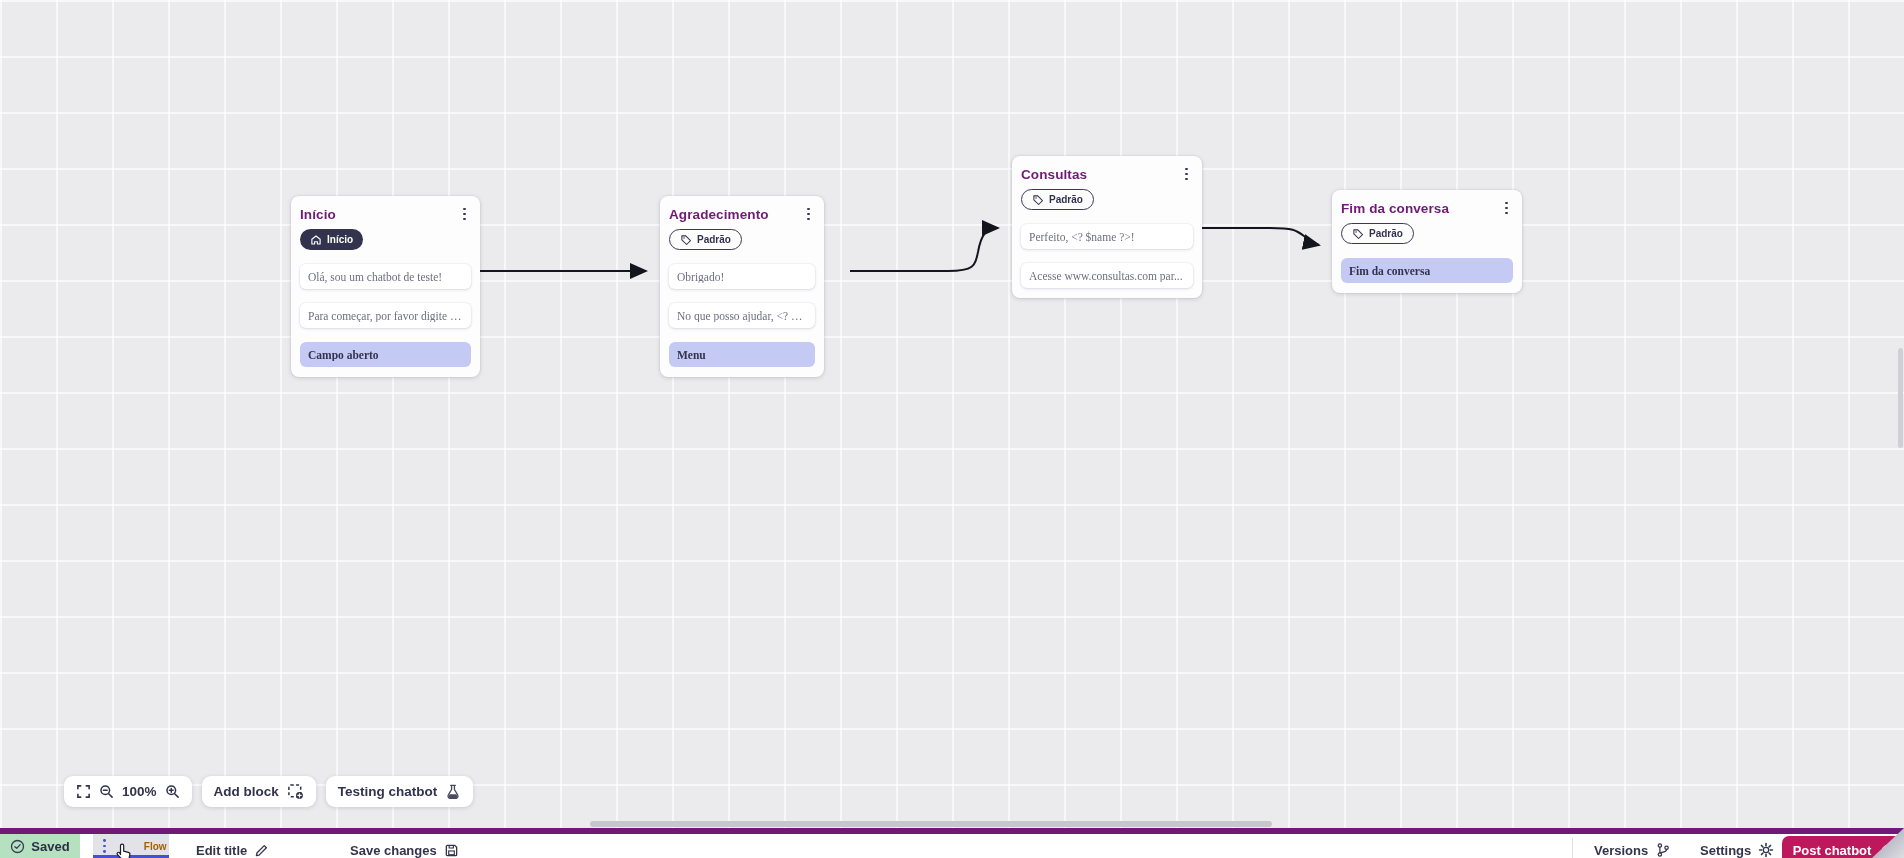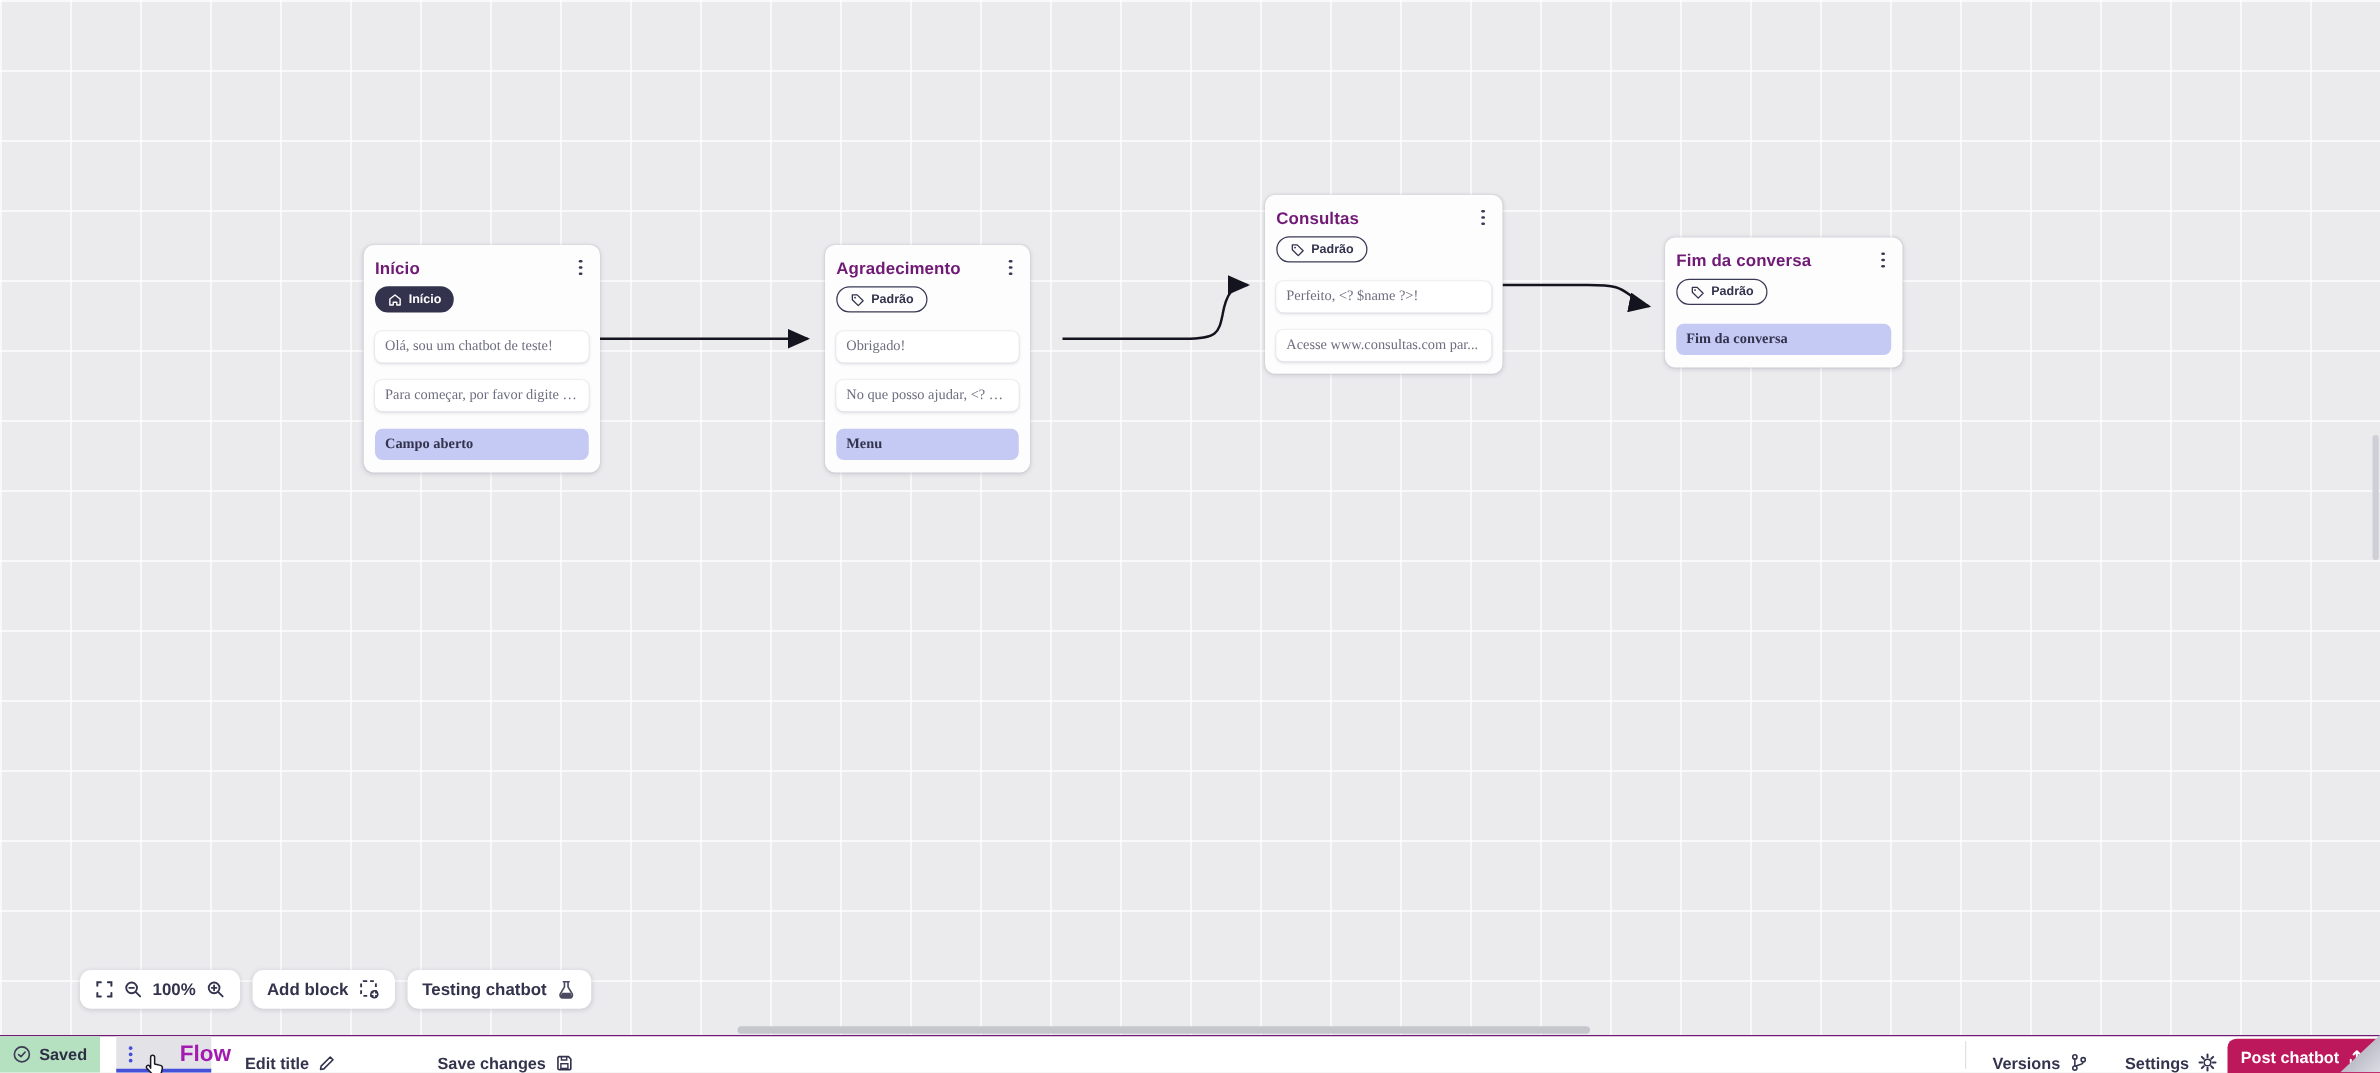--- a/index.html
+++ b/index.html
@@ -38,32 +38,32 @@
   
   .toolbar { position:absolute; left:20px; top:776px; display:flex; gap:10px; z-index:3;padding-left:44px; }
   .tool-card { background:#ffffff; border-radius:9px; height:31px; display:flex;
     align-items:center; gap:8px; padding:0 12px;
     box-shadow:0 1px 4px rgba(45,45,70,.18); color:#33334d;
     font-size:13.5px; font-weight:700; cursor:pointer; }
   .tool-card .ic { display:flex; align-items:center; }
 
   
   .statusbar { position:absolute; left:0; top:828px; width:1904px; height:30px;
-    background:#ffffff; border-top:1px solid #701a75; z-index:4; font-size:13px; color:#33334d; }
+    background:#ffffff; border-top:6px solid #701a75; z-index:4; font-size:13px; color:#33334d; }
   .saved-chip { position:absolute; left:0; top:0; width:80px; height:100%;
     background:#b5e1c0; display:flex; align-items:center; justify-content:center; gap:6px;
     font-weight:700; color:#2e2e45; }
   .flow-tab { position:absolute; left:93px; top:0; width:76px; height:100%;
     background:#e2e2e7; display:flex; align-items:center; gap:10px; padding:0 10px;
     cursor:pointer; }
   .flow-tab .underline { position:absolute; left:0; bottom:0; width:100%; height:3px;
     background:#4450d8; }
   .flow-tab .grip { display:flex; flex-direction:column; gap:2.5px; }
   .flow-tab .grip i { width:2.8px; height:2.8px; border-radius:50%; background:#4450d8; display:block; }
-  .flow-label { color:#a21caf; font-weight:600; font-size:18px;margin-left:28px; }
+  .flow-label { color:#a16207; font-weight:600; font-size:10px;margin-left:28px; }
   .bar-btn { position:absolute; top:0; height:100%; display:flex; align-items:flex-end;
     gap:7px; font-weight:700; color:#33334d; cursor:pointer; }
   .sep { position:absolute; left:1572px; top:4px; width:1px; height:22px; background:#e0e0e6; }
   .post-btn { position:absolute; right:0; top:2px; height:28px; width:122px;
     background:#be185d; border-radius:7px 0 0 0; display:flex; align-items:center;
     justify-content:center; gap:7px; color:#ffffff; font-weight:700; font-size:13px;
     cursor:pointer; overflow:hidden; }
   .corner-fold { position:absolute; right:0; bottom:0; width:32px; height:30px;
     background:linear-gradient(135deg, #83849a 0%, #b9bac6 45%, #dddde3 100%);
     clip-path:polygon(100% 0, 100% 100%, 0 100%); pointer-events:none; }

